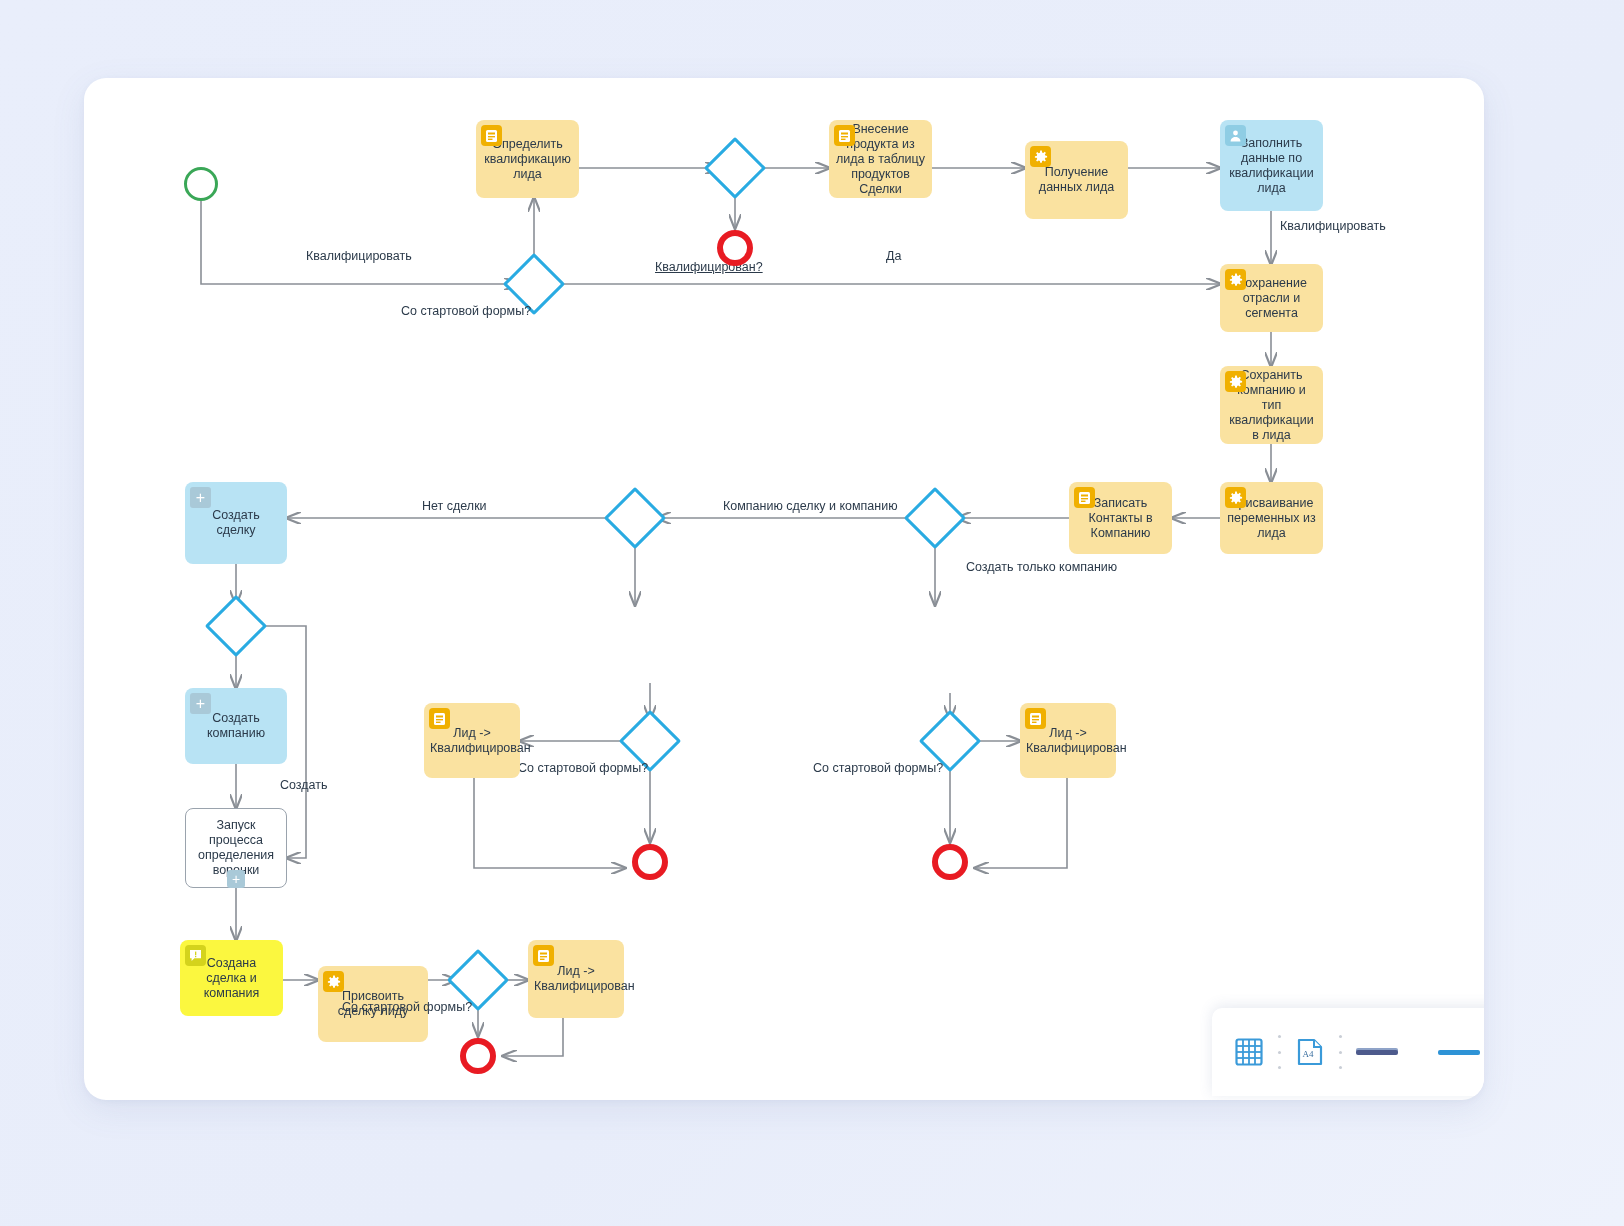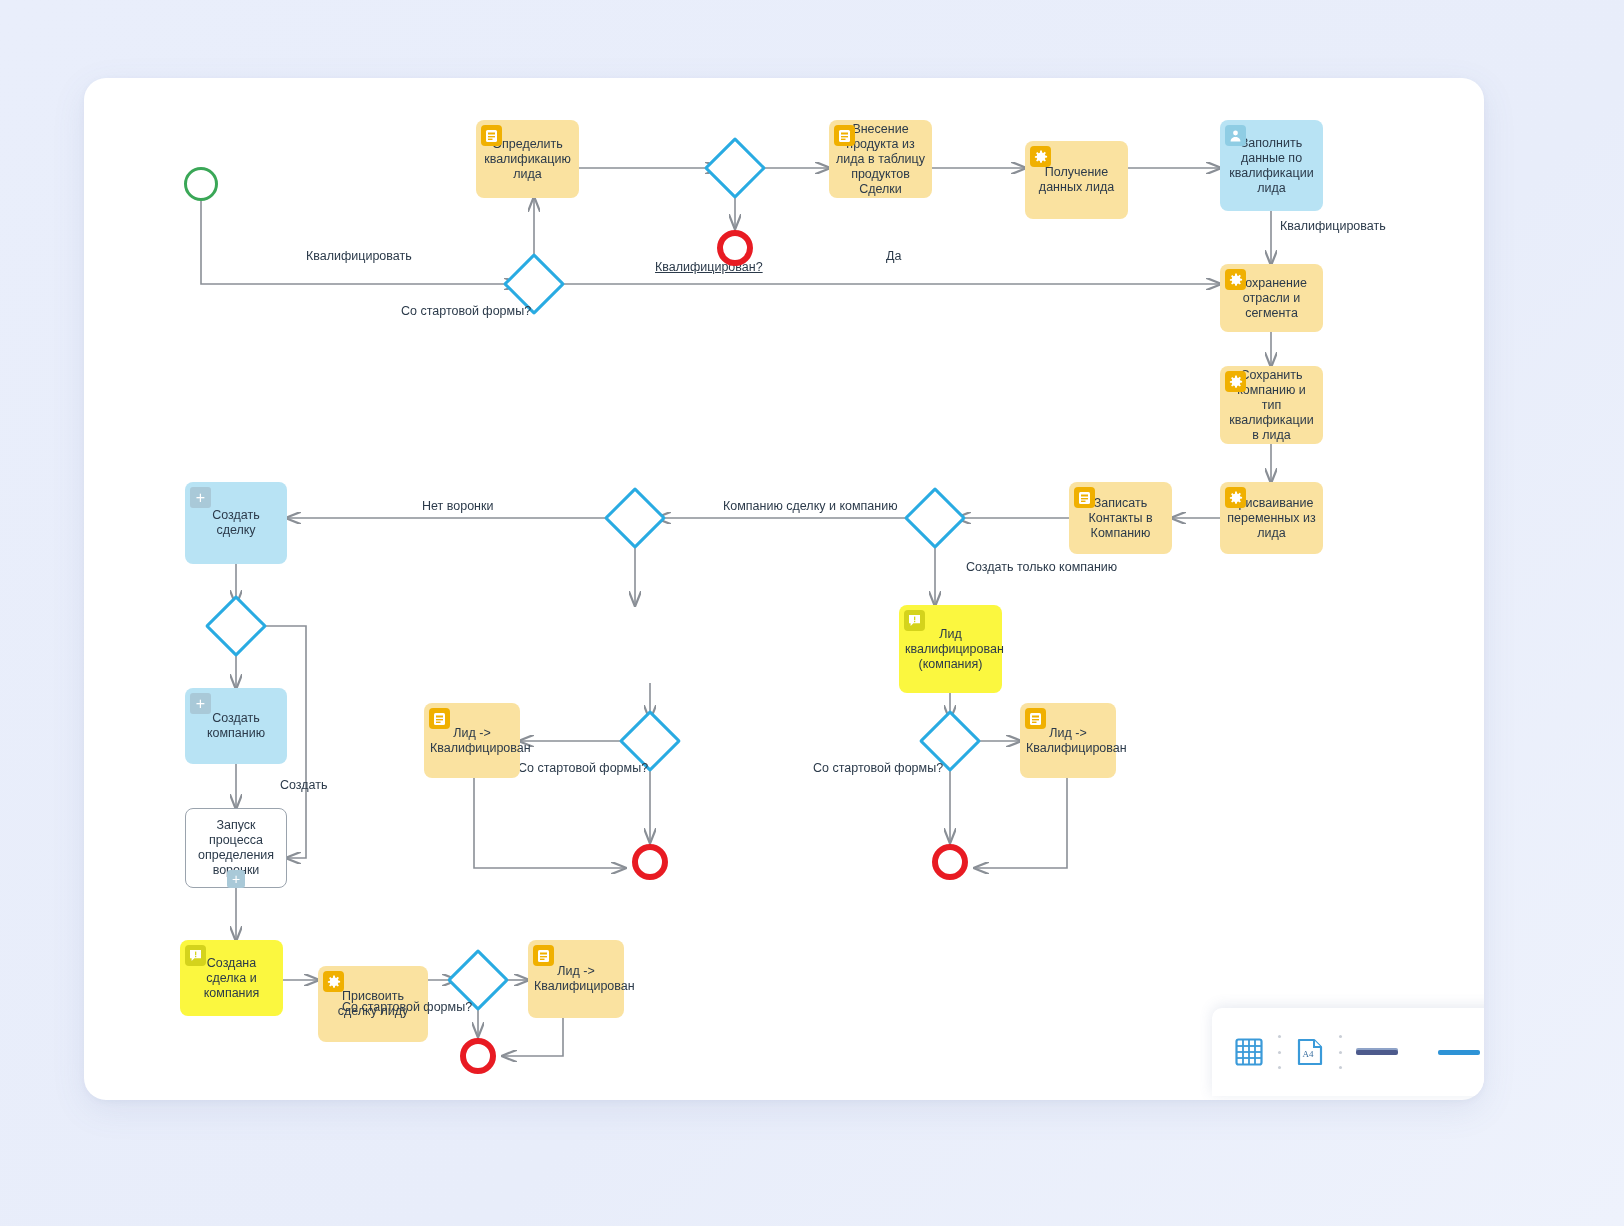--- a/index.html
+++ b/index.html
@@ -297,21 +297,21 @@
             </svg>
         </span>
         <span class="label">Записать Контакты в Компанию</span>
       </div>
 
       <div class="node gateway" style="left:829px; top:418px;"></div>
       <div class="elabel" style="left:639px; top:421px;">Компанию сделку и компанию</div>
       <div class="elabel" style="left:866px; top:482px;margin-left:16px;">Создать только компанию</div>
 
       <div class="node gateway" style="left:529px; top:418px;"></div>
-      <div class="elabel" style="left:338px; top:421px;">Нет воронки</div>
+      <div class="elabel" style="left:338px; top:421px;">Нет сделки</div>
 
       <div class="node task blue" style="left:101px; top:404px; width:102px; height:82px;">
         <span class="tic plus">+</span>
         <span class="label">Создать сделку</span>
       </div>
 
       <div class="node gateway" style="left:130px; top:526px;"></div>
 
       <div class="node task blue" style="left:101px; top:610px; width:102px; height:76px;">
         <span class="tic plus">+</span>
@@ -373,30 +373,20 @@
               <rect x="3" y="3.5" width="7" height="2" fill="#f0b000"></rect>
               <rect x="3" y="7" width="7" height="1.4" fill="#f0b000"></rect>
               <rect x="3" y="9.6" width="4.5" height="1.4" fill="#f0b000"></rect>
             </svg>
         </span>
         <span class="label">Лид -&gt; Квалифицирован</span>
       </div>
 
       <div class="node event end" style="left:548px; top:766px;"></div>
 
-      <div class="node task bright" style="left:815px; top:527px; width:103px; height:88px;">
-        <span class="tic olive">
-          <svg width="13" height="13" viewBox="0 0 13 13">
-              <path fill="#fff" d="M1 1h11v8.2H5.4L2.6 12V9.2H1z"></path>
-              <rect x="6" y="2.6" width="1.3" height="3.6" fill="#d4d31c"></rect>
-              <rect x="6" y="6.9" width="1.3" height="1.3" fill="#d4d31c"></rect>
-            </svg>
-        </span>
-        <span class="label">Лид квалифицирован (компания)</span>
-      </div>
 
       <div class="node gateway" style="left:844px; top:641px;"></div>
       <div class="elabel" style="left:729px; top:683px;">Со стартовой формы?</div>
 
       <div class="node task yellow" style="left:936px; top:625px; width:96px; height:75px;">
         <span class="tic gold">
           <svg width="13" height="14" viewBox="0 0 13 14">
               <rect x="1" y="1" width="11" height="12" rx="1.5" fill="#fff"></rect>
               <rect x="3" y="3.5" width="7" height="2" fill="#f0b000"></rect>
               <rect x="3" y="7" width="7" height="1.4" fill="#f0b000"></rect>

